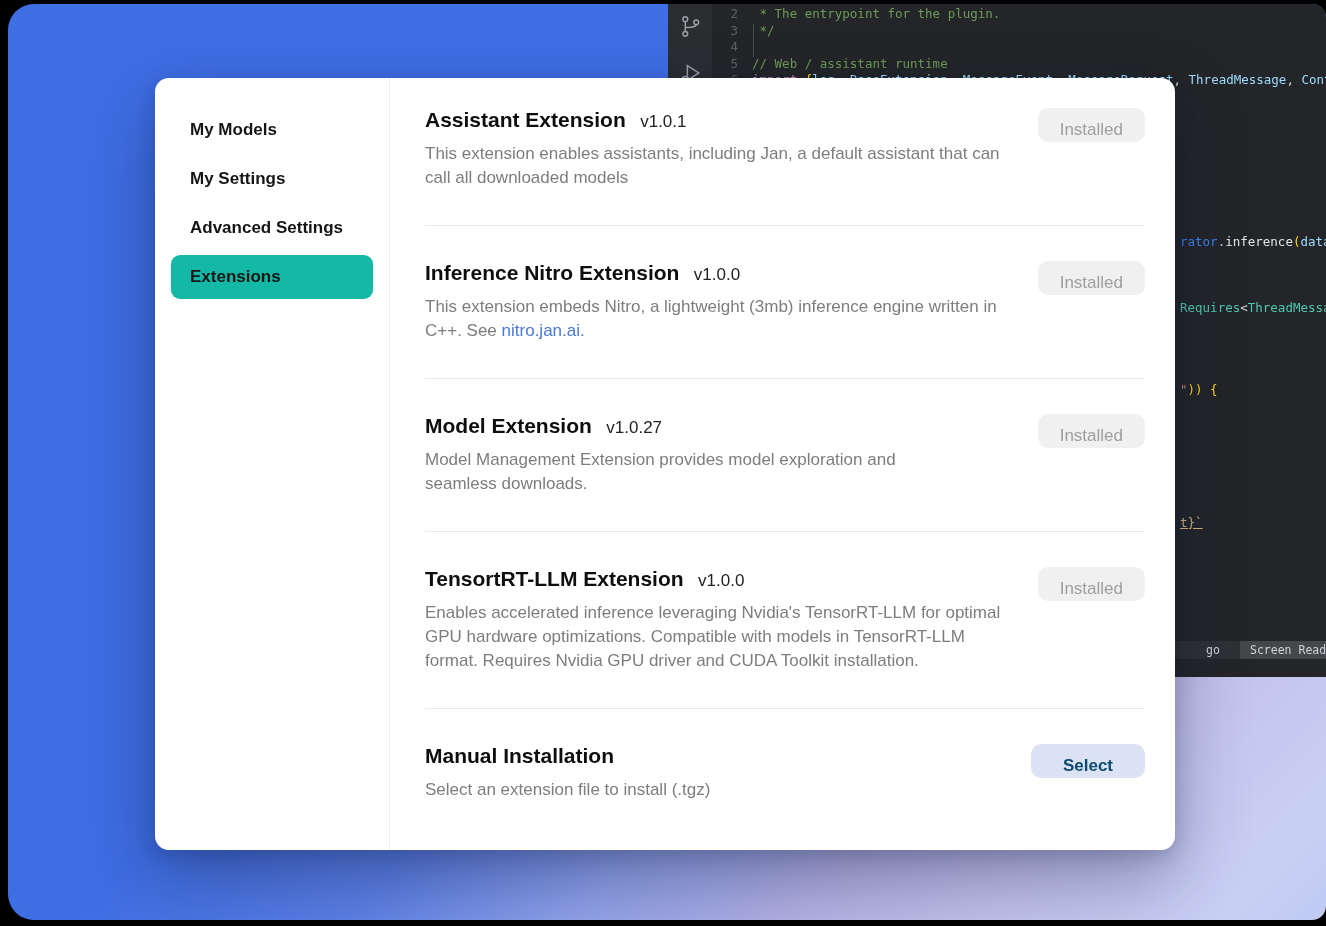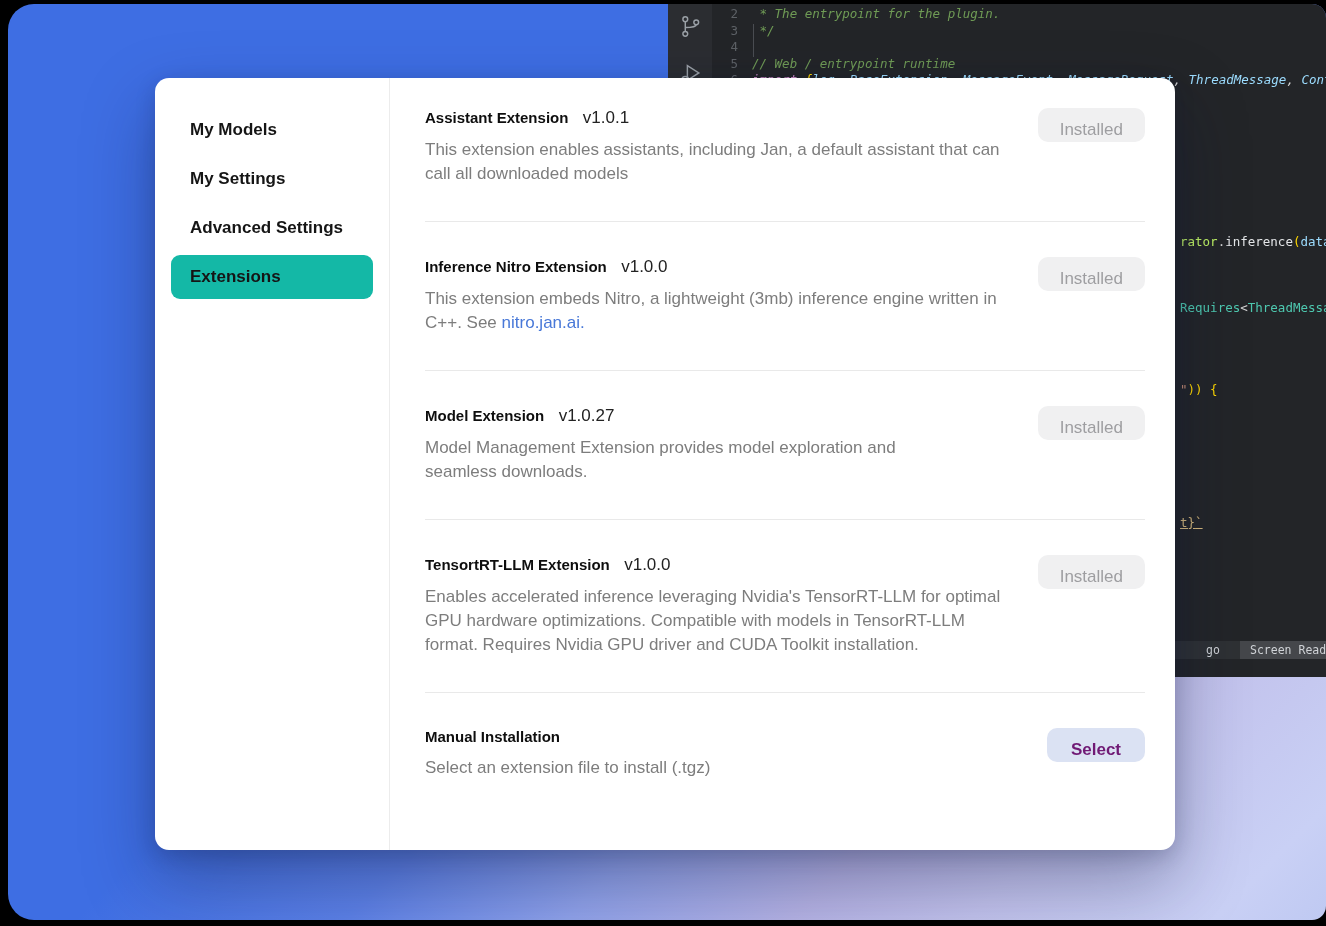--- a/index.html
+++ b/index.html
@@ -17,57 +17,57 @@
   
   .vscode{position:absolute;left:660px;top:0;right:0;height:673px;background:#232528;}
   .activity{position:absolute;left:0;top:0;width:44px;height:655px;background:#2b2d31;
     display:flex;flex-direction:column;align-items:center;padding-top:10px;gap:18px;box-sizing:border-box;}
   .activity svg{width:25px;height:25px;stroke:#9aa0a6;fill:none;stroke-width:1.4;}
   .code{position:absolute;left:44px;top:0;right:0;height:655px;overflow:hidden;
     font-family:"DejaVu Sans Mono",monospace;font-size:12.5px;}
   .code-lines{position:absolute;left:0;top:2px;right:0;}
   .code-line{display:flex;height:16.5px;line-height:16.5px;}
   .line-num{flex:0 0 26px;width:26px;text-align:right;color:#5d6166;}
-  .line-text{padding-left:14px;white-space:pre;color:#d4d4d4;font-style:italic;}
+  .line-text{padding-left:14px;white-space:pre;color:#d4d4d4;}
   .indent-guide{position:absolute;left:41px;top:20px;width:1px;height:33px;background:#4a4d52;}
   .fragment{position:absolute;left:468px;white-space:pre;}
   .frag-0{top:230px}.frag-1{top:296px}.frag-2{top:378px}.frag-3{top:511px}
   .tk-comment{color:#6f9b55}.tk-keyword{color:#c586c0}.tk-ident{color:#9cdcfe}
   .tk-plain{color:#d4d4d4}.tk-bracket{color:#ffd700}.tk-method{color:#e4e6e8}
   .tk-type{color:#4ec9b0}.tk-string{color:#ce9178}
-  .tk-dim{color:#bef264}
+  .tk-dim{color:#3b82f6}
   .tk-stringu{color:#d7ba7d;text-decoration:underline}
   .statusbar{position:absolute;left:0;right:0;bottom:0;height:18px;background:#2e3134;
     font-size:11.5px;color:#cfd2d6;}
   .status-left{position:absolute;left:494px;top:0;line-height:18px;}
   .status-chip{position:absolute;left:528px;top:0;line-height:18px;background:#45474b;
     padding:0 10px;white-space:nowrap;}
   
   .modal{position:absolute;left:147px;top:74px;width:1020px;height:772px;background:#fff;
     border-radius:14px;display:flex;
     box-shadow:0 30px 70px rgba(15,23,60,.35),0 6px 20px rgba(15,23,60,.18);}
   .nav{width:235px;flex:0 0 235px;border-right:1px solid #ececec;
     padding:30px 16px 0;box-sizing:border-box;}
   .nav-item{height:44px;line-height:44px;padding:0 19px;font-size:17px;font-weight:bold;
     color:#151515;border-radius:9px;margin-bottom:5px;cursor:pointer;}
   .nav-item.active{background:#14b8a6;}
   .main{flex:1;padding:0 30px 0 35px;box-sizing:border-box;}
   .item{padding:35px 0;border-bottom:1px solid #e9e9e9;display:flex;
     justify-content:space-between;align-items:flex-start;}
   .item:first-child{padding-top:30px;}
   .item:last-child{border-bottom:none;gap:40px;}
-  .ext-name{font-size:15px;font-weight:bold;color:#0e0e0e;}
+  .ext-name{font-size:21px;font-weight:bold;color:#0e0e0e;}
   .ext-version{font-size:17px;color:#222;margin-left:10px;}
   .ext-desc{margin-top:10px;font-size:17px;line-height:24px;color:#7d7d7d;max-width:585px;}
   .w-narrow{max-width:545px;}
   .link{color:#4878d8;cursor:pointer;}
   .btn{font-size:17px;border:none;border-radius:10px;height:34px;line-height:44px;
     padding:0 22px;flex:0 0 auto;margin-left:20px;cursor:pointer;font-family:inherit;}
   .btn-installed{background:#f0f0f1;color:#9e9ea1;font-weight:500;}
-  .btn-select{background:#dbe2f3;color:#701a75;font-weight:bold;padding:0 24px;text-align:center;}
+  .btn-select{background:#dbe2f3;color:#0c4a6e;font-weight:bold;padding:0 32px;text-align:center;}
 </style>
 </head>
 <body>
 
 <div class="desktop">
 
   <div class="vscode">
     <div class="activity">
       <span>
         <svg viewBox="0 0 24 24">
@@ -94,21 +94,21 @@
           <div class="code-line">
             <span class="line-num">3</span>
             <span class="line-text"><span class="tk-comment"> */</span></span>
           </div>
           <div class="code-line">
             <span class="line-num">4</span>
             <span class="line-text"></span>
           </div>
           <div class="code-line">
             <span class="line-num">5</span>
-            <span class="line-text"><span class="tk-comment">// Web / entrypoint runtime</span></span>
+            <span class="line-text"><span class="tk-comment">// Web / assistant runtime</span></span>
           </div>
           <div class="code-line">
             <span class="line-num">6</span>
             <span class="line-text"><span class="tk-keyword">import</span><span class="tk-plain"> </span><span class="tk-bracket">{</span><span class="tk-ident">log</span><span class="tk-plain">, </span><span class="tk-ident">BaseExtension</span><span class="tk-plain">, </span><span class="tk-ident">MessageEvent</span><span class="tk-plain">, </span><span class="tk-ident">MessageRequest</span><span class="tk-plain">, </span><span class="tk-ident">ThreadMessage</span><span class="tk-plain">, </span><span class="tk-ident">ContentType</span></span>
           </div>
         </div>
       <div class="indent-guide"></div>
       <div>
           <div class="fragment frag-0"><span class="tk-dim">rator</span><span class="tk-plain">.</span><span class="tk-method">inference</span><span class="tk-bracket">(</span><span class="tk-ident">data</span></div>
           <div class="fragment frag-1"><span class="tk-type">Requires</span><span class="tk-plain">&lt;</span><span class="tk-type">ThreadMessage</span></div>

